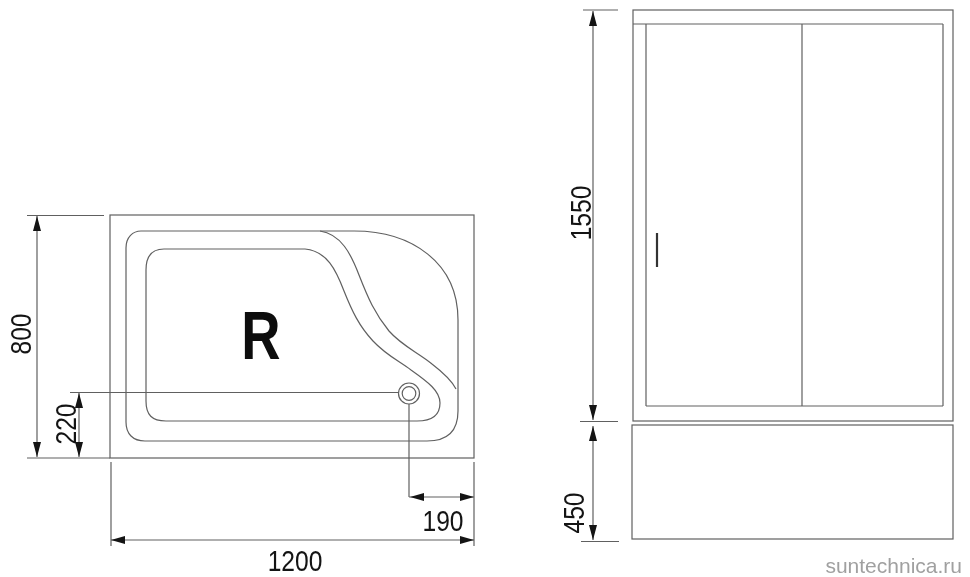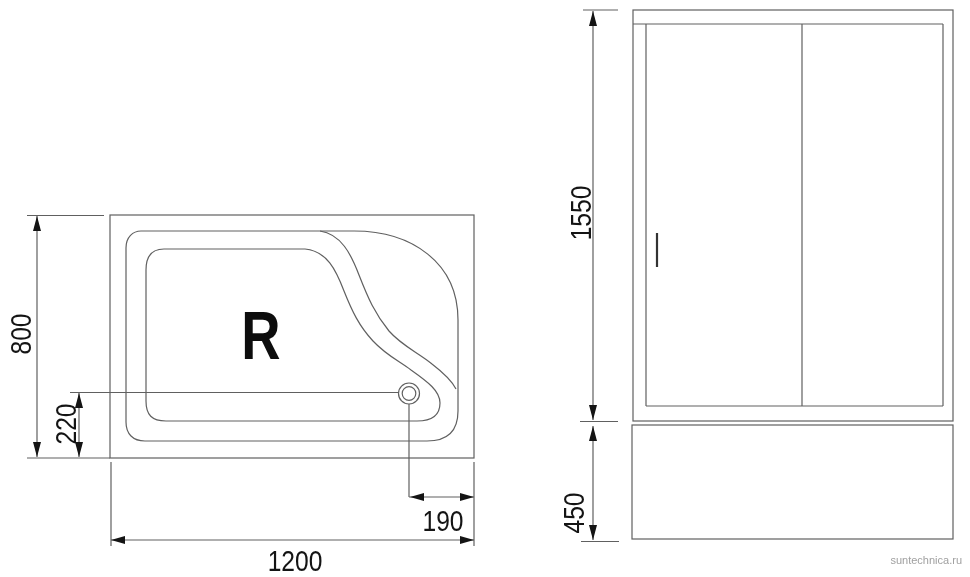--- a/index.html
+++ b/index.html
@@ -28,21 +28,21 @@
     font-size:68px;
     font-weight:bold;
     line-height:1;
     transform:translate(-50%,-50%) scaleX(0.8);
   }
   .watermark{
     position:absolute;
     right:8px;
     top:554px;
     color:#a0a0a0;
-    font-size:11px;
+    font-size:21px;
     line-height:1.1;
   }
 </style>
 </head>
 <body>
 
 <div class="stage">
 
   <svg width="970" height="577" viewBox="0 0 970 577" fill="none" stroke="#606060" stroke-width="1.2">
 

